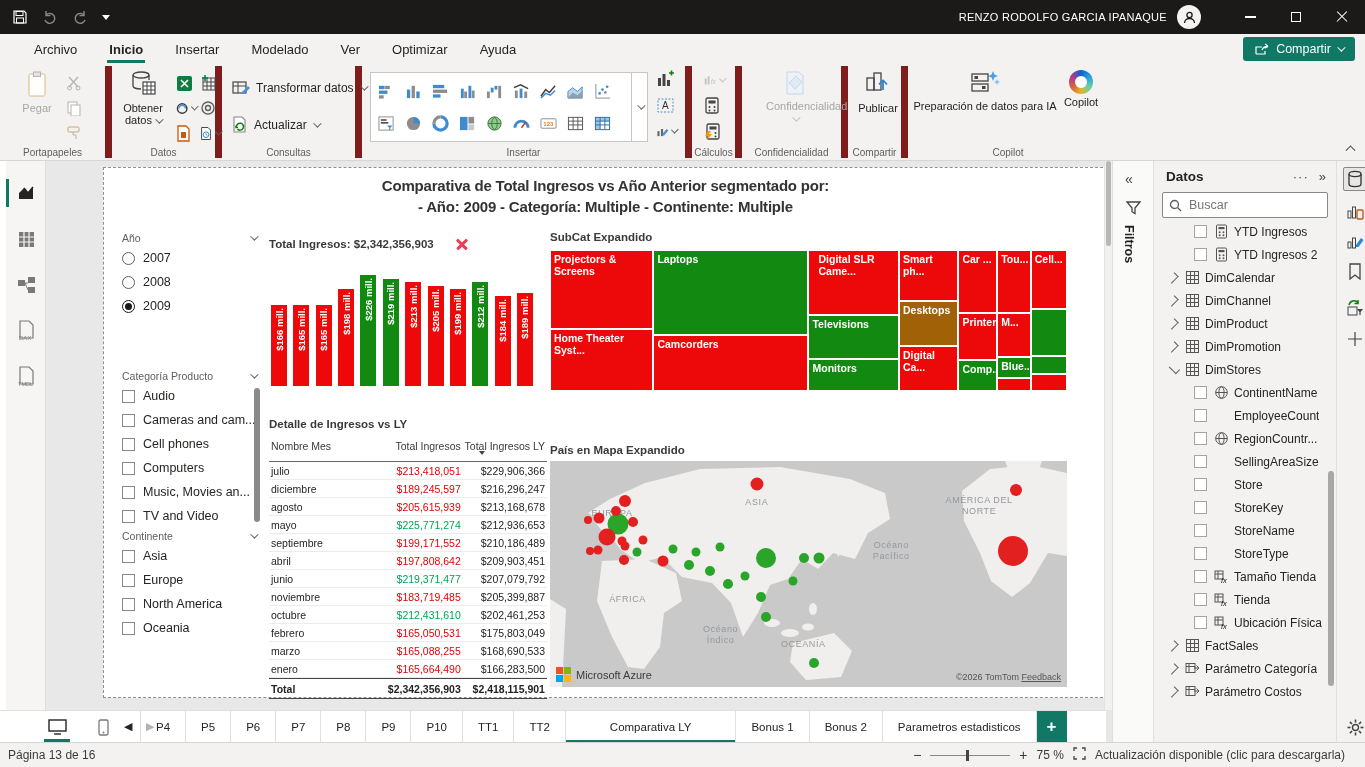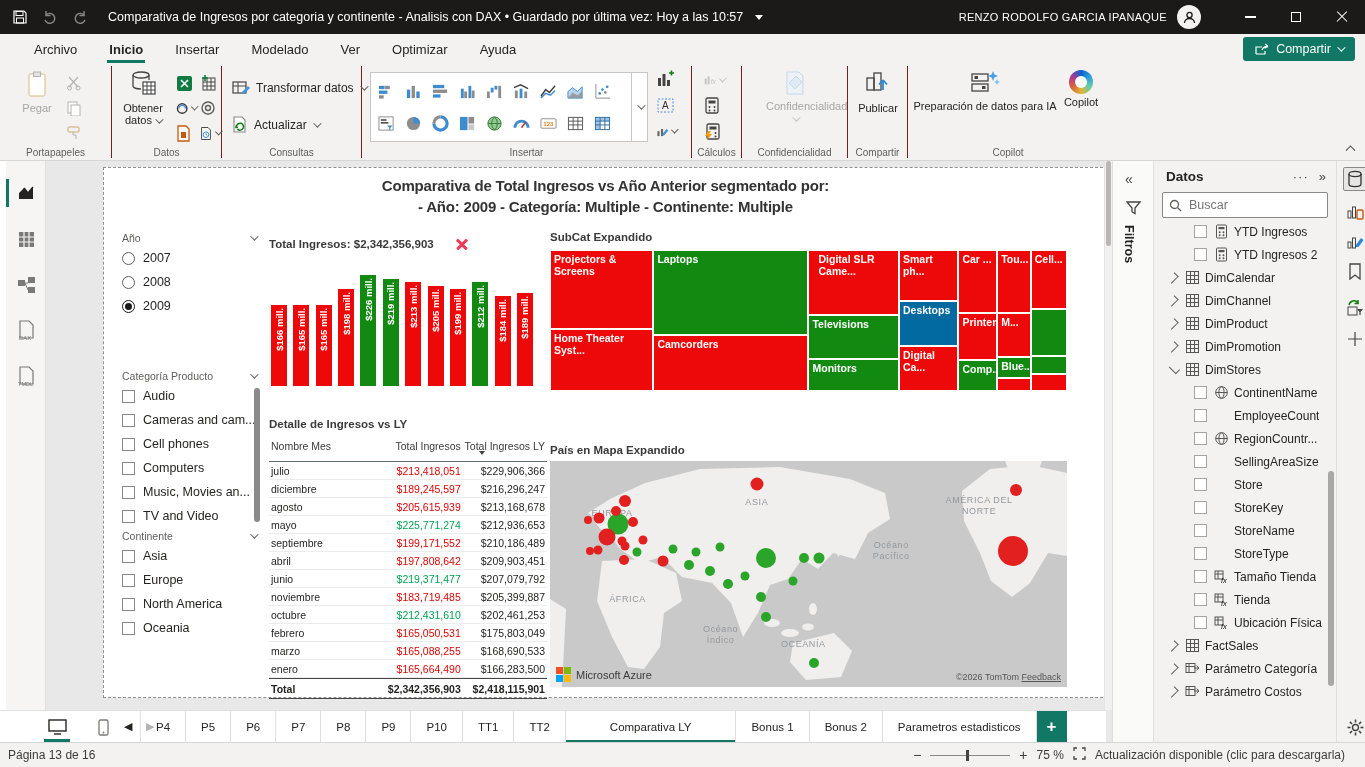--- a/index.html
+++ b/index.html
@@ -38,21 +38,21 @@
                border-radius:3px; height:24px; padding:0 12px; font-size:12.5px; margin-right:10px;
                font-family:inherit; }
   .chev { display:inline-block; width:6px; height:6px; border-right:1.4px solid #605e5c; border-bottom:1.4px solid #605e5c; }
   .chev.cdown { transform:rotate(45deg) translateY(-2px); }
   .chev.cright { transform:rotate(-45deg); }
   .chev.light { border-color:#fff; }
 
   
   .ribbon { position:absolute; left:0; top:64px; width:1365px; height:97px; background:#f3f2f1;
             border-bottom:1px solid #d8d6d4; }
-  .rg { position:absolute; top:2px; height:92px; border-right:1px solid #7f1d1d; }
+  .rg { position:absolute; top:2px; height:92px; border-right:7px solid #7f1d1d; }
   .rg-label { position:absolute; bottom:0; left:0; width:100%; text-align:center; font-size:10px; color:#605e5c; white-space:nowrap; }
   .bigbtn { position:absolute; top:4px; width:58px; text-align:center; font-size:11px; color:#252423; }
   .bigbtn .bb-label { margin-top:2px; line-height:12px; }
   .bigbtn.dim, .dim { color:#a8a6a4; }
   .smallcol { position:absolute; display:flex; flex-direction:column; gap:7px; }
   .sc-ic { width:20px; height:18px; display:flex; align-items:center; }
   .rtext-btn { display:flex; align-items:center; gap:6px; font-size:12px; color:#252423; white-space:nowrap; }
   .gallery { position:absolute; left:8px; top:6px; width:262px; height:70px; background:#fff;
              border:1px solid #c8c6c4; display:flex; flex-wrap:wrap; padding:2px; }
   .gal-btn { width:27px; height:32px; display:flex; align-items:center; justify-content:center; }
@@ -207,21 +207,20 @@
             <path d="M4,6 A5,5 0 1 1 3,11" fill="none" stroke="#8a8886" stroke-width="1.4"></path>
             <path d="M4,2 V6.5 H8.5" fill="none" stroke="#8a8886" stroke-width="1.4"></path>
           </svg>
       </span>
       <span class="tb-ic">
         <svg width="16" height="16" viewBox="0 0 16 16">
             <path d="M12,6 A5,5 0 1 0 13,11" fill="none" stroke="#8a8886" stroke-width="1.4"></path>
             <path d="M12,2 V6.5 H7.5" fill="none" stroke="#8a8886" stroke-width="1.4"></path>
           </svg>
       </span>
-      <span class="tb-title">Comparativa de Ingresos por categoria y continente - Analisis con DAX • Guardado por última vez: Hoy a las 10:57</span>
       <span class="tb-caret"></span>
     </div>
     <div class="tb-right">
       <span class="tb-user">RENZO RODOLFO GARCIA IPANAQUE</span>
       <span class="tb-avatar">
         <svg width="15" height="15" viewBox="0 0 15 15">
             <circle cx="7.5" cy="5" r="2.6" fill="none" stroke="#1b1a19" stroke-width="1.3"></circle>
             <path d="M2.5,13 a5,4.5 0 0 1 10,0" fill="none" stroke="#1b1a19" stroke-width="1.3"></path>
           </svg>
       </span>
@@ -787,21 +786,21 @@
                 <div class="tm-tile" style="height: 60%; background: rgb(18, 138, 18);">Laptops</div>
                 <div class="tm-tile" style="height: 40%; background: rgb(237, 9, 9);">Camcorders</div>
               </div>
               <div class="tm-col" style="width: 17.5%;">
                 <div class="tm-tile" style="height: 46%; background: rgb(237, 9, 9); padding-left: 9px;">Digital SLR Came...</div>
                 <div class="tm-tile" style="height: 31%; background: rgb(18, 138, 18);">Televisions</div>
                 <div class="tm-tile" style="height: 23%; background: rgb(18, 138, 18);">Monitors</div>
               </div>
               <div class="tm-col" style="width: 11.5%;">
                 <div class="tm-tile" style="height: 36%; background: rgb(237, 9, 9);">Smart ph...</div>
-                <div class="tm-tile" style="height: 32%; background: #0369a1;">Desktops</div>
+                <div class="tm-tile" style="height: 32%; background: #a16207;">Desktops</div>
                 <div class="tm-tile" style="height: 32%; background: rgb(237, 9, 9);">Digital Ca...</div>
               </div>
               <div class="tm-col" style="width: 7.5%;">
                 <div class="tm-tile" style="height: 45%; background: rgb(237, 9, 9);">Car ...</div>
                 <div class="tm-tile" style="height: 33%; background: rgb(237, 9, 9);">Printer...</div>
                 <div class="tm-tile" style="height: 22%; background: rgb(18, 138, 18);">Comp...</div>
               </div>
               <div class="tm-col" style="width: 6.5%;">
                 <div class="tm-tile" style="height: 45%; background: rgb(237, 9, 9);">Tou...</div>
                 <div class="tm-tile" style="height: 31%; background: rgb(237, 9, 9);">M...</div>

